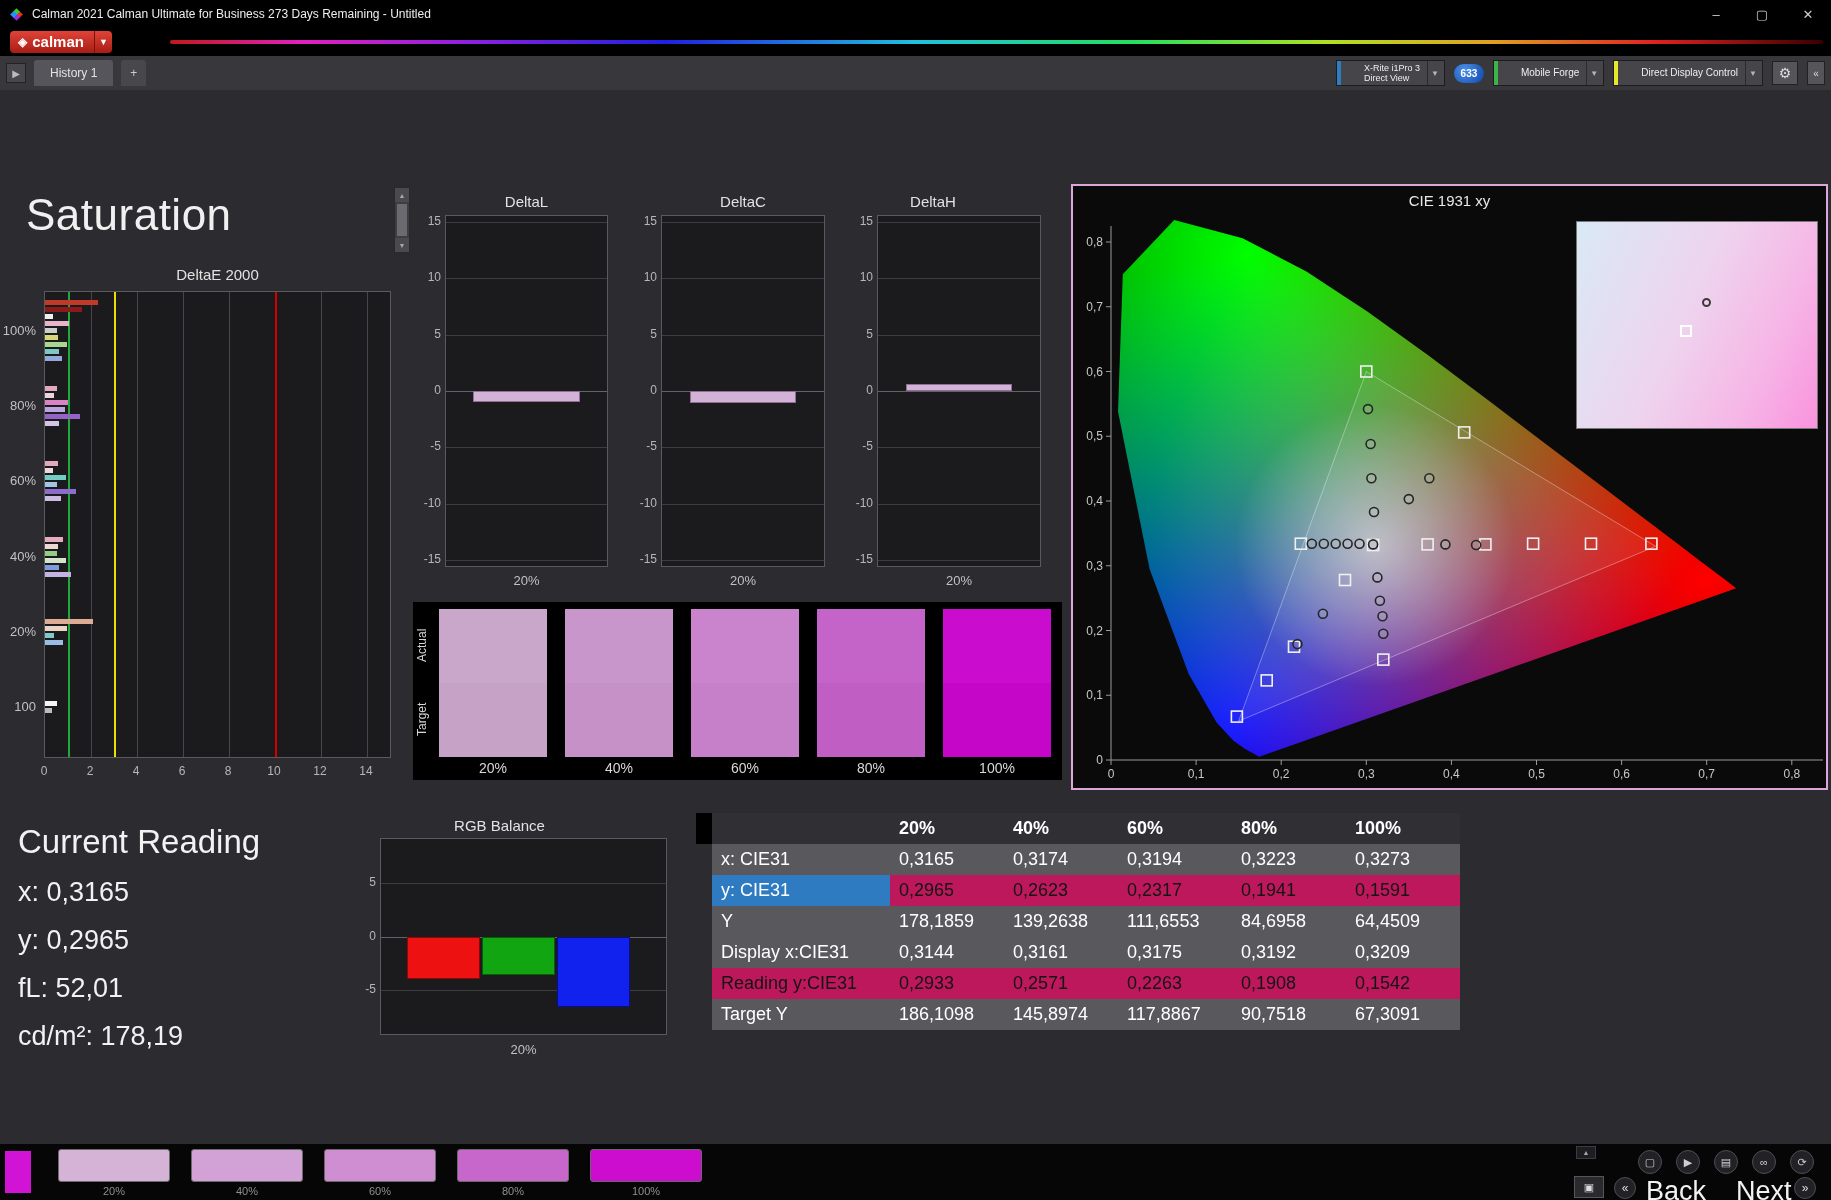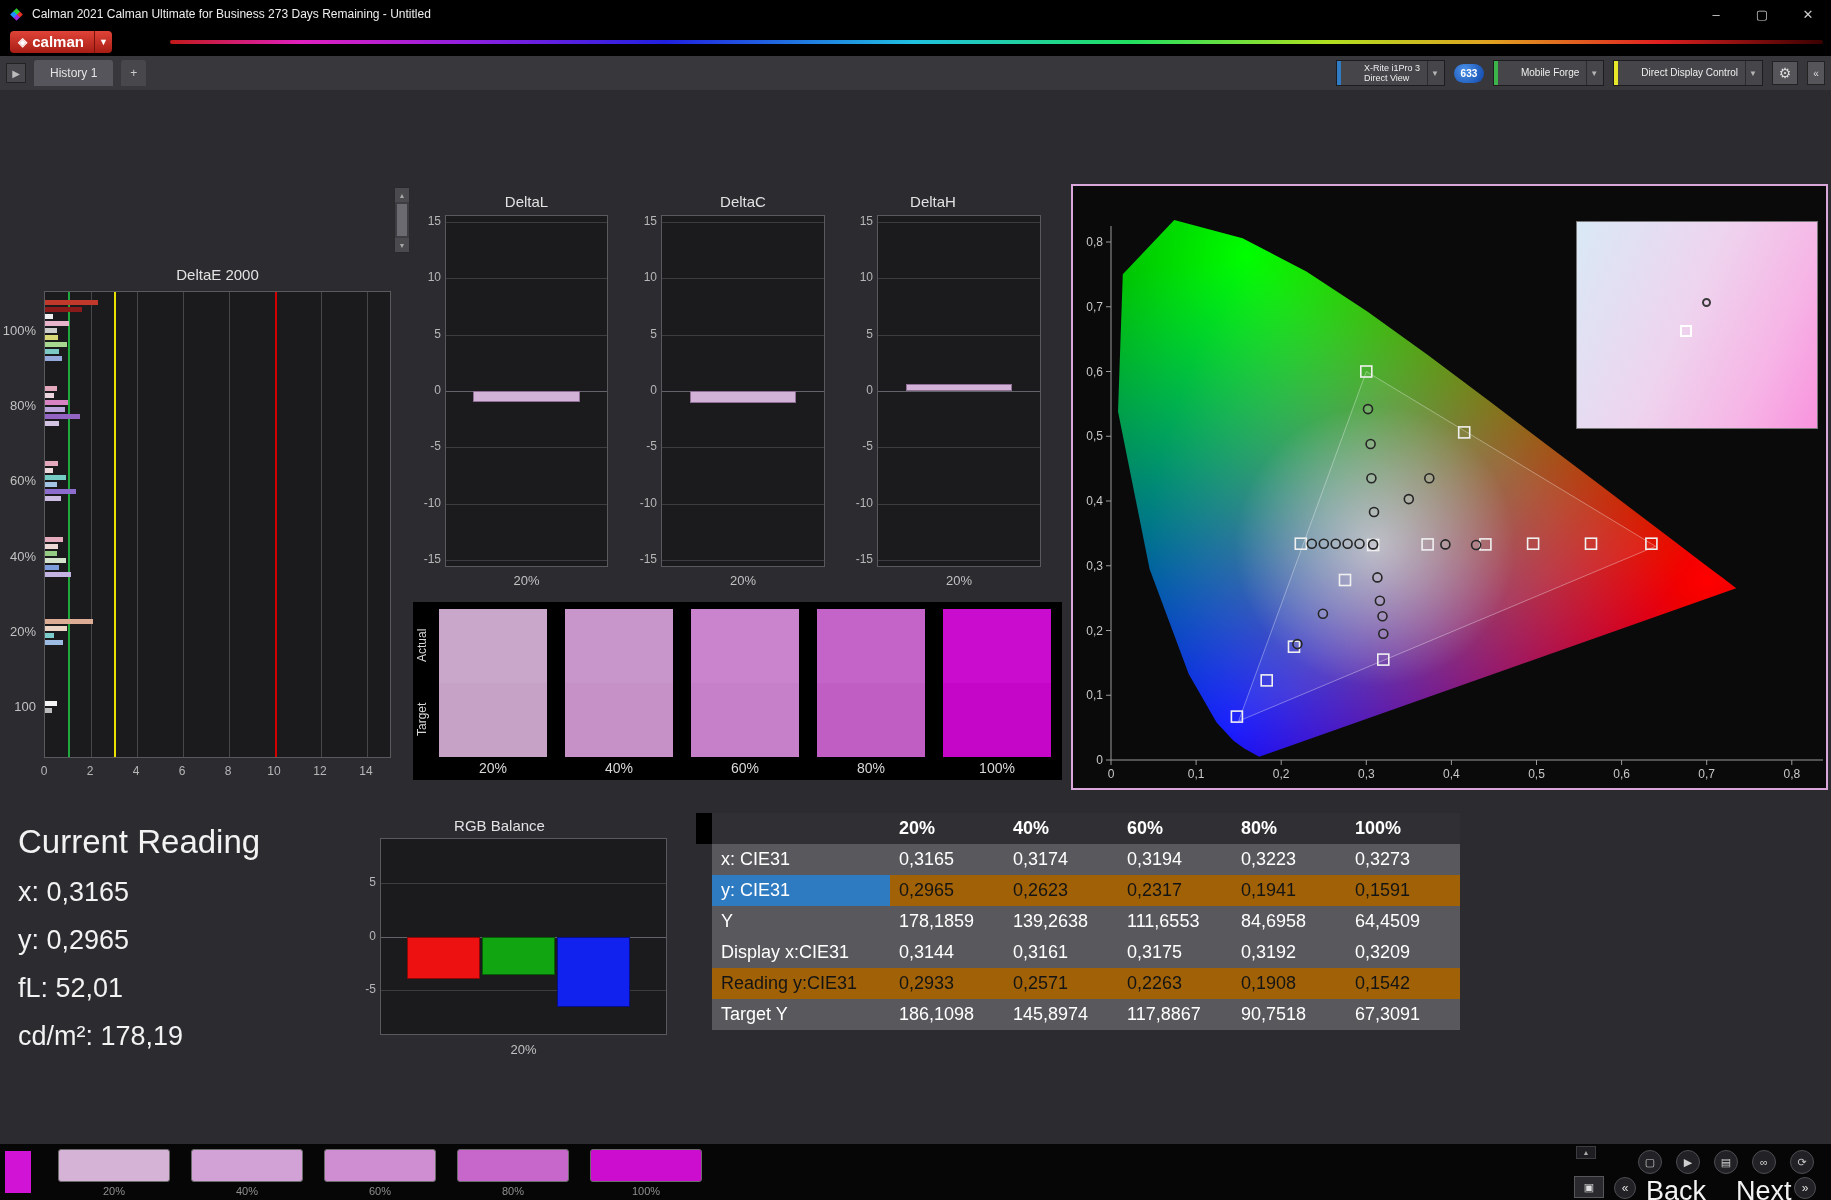--- a/index.html
+++ b/index.html
@@ -81,21 +81,21 @@
   .current-reading{position:absolute;left:18px;top:733px;color:#f2f2f2}
   .cr-title{font-size:33px;font-weight:300;margin-bottom:16px}
   .cr-line{font-size:27px;font-weight:300;margin-bottom:17px}
 
   
   .rtable{position:absolute;left:696px;top:723px;display:grid;grid-template-columns:16px 178px repeat(5,114px);grid-auto-rows:31px;font-size:18px}
   .tcell{display:flex;align-items:center;padding-left:9px;white-space:nowrap}
   .tc-blk{background:#000}
   .tc-head{background:#303034;color:#fff;font-weight:bold}
   .row-dark{background:#59595d;color:#fff}
-  .row-light{background:#a16207;color:#141414}
+  .row-light{background:#be185d;color:#141414}
   .row-sel-label{background:#2e7bc2!important;color:#fff!important}
 
   
   .bottombar{position:absolute;top:1144px;left:0;right:0;height:56px;background:#060607}
   .sel-swatch{position:absolute;left:5px;top:7px;width:26px;height:42px}
   .thumb-btn{position:absolute;top:5px;width:112px;cursor:pointer}
   .thumb-swatch{width:112px;height:33px;border:1px solid #6a6a6a;border-radius:3px}
   .thumb-label{margin-top:3px;text-align:center;font-size:11px;color:#8f8f8f}
   .bb-cluster{position:absolute;left:1566px;top:0;width:262px;height:56px}
   .tiny-up{position:absolute;left:10px;top:2px;width:20px;height:13px;background:#1e1e22;border:1px solid #3c3c40;color:#aaa;font-size:7px;display:flex;align-items:center;justify-content:center;cursor:pointer}
@@ -157,20 +157,21 @@
         <span class="sel-text single">Direct Display Control</span>
         <span class="sel-caret">▼</span>
       </div>
       <button class="gear-btn">⚙</button>
       <button class="collapse-btn">«</button>
     </div>
   </div>
 
   <div class="main">
 
+    <div class="page-title">Saturation</div>
 
     <div class="vscroll">
       <div class="arr">▲</div>
       <div class="thumb"></div>
       <div class="arr">▼</div>
     </div>
 
     <div class="chart-title" style="left:44px;top:176px;width:347px">DeltaE 2000</div>
     <div class="ylabels" id="deltae-ylabels" style="left:4px;top:201px;height:467px">
         <div class="deltae-ylabel" style="top: 31.525px;">100%</div>
@@ -429,20 +430,21 @@
             <circle cx="274.6" cy="357.7" r="4.5" fill="rgba(220,220,220,0.15)" stroke="#262626" stroke-width="1.6"></circle>
             <circle cx="286.5" cy="357.7" r="4.5" fill="rgba(220,220,220,0.15)" stroke="#262626" stroke-width="1.6"></circle>
             <circle cx="300.1" cy="358.4" r="4.5" fill="rgba(220,220,220,0.15)" stroke="#262626" stroke-width="1.6"></circle>
             <circle cx="304.4" cy="391.4" r="4.5" fill="rgba(220,220,220,0.15)" stroke="#262626" stroke-width="1.6"></circle>
             <circle cx="306.9" cy="414.7" r="4.5" fill="rgba(220,220,220,0.15)" stroke="#262626" stroke-width="1.6"></circle>
             <circle cx="309.5" cy="430.3" r="4.5" fill="rgba(220,220,220,0.15)" stroke="#262626" stroke-width="1.6"></circle>
             <circle cx="310.3" cy="447.7" r="4.5" fill="rgba(220,220,220,0.15)" stroke="#262626" stroke-width="1.6"></circle>
             <circle cx="249.9" cy="427.7" r="4.5" fill="rgba(220,220,220,0.15)" stroke="#262626" stroke-width="1.6"></circle>
             <circle cx="224.4" cy="458.1" r="4.5" fill="rgba(220,220,220,0.15)" stroke="#262626" stroke-width="1.6"></circle>
           </svg></div>
+      <div class="cie-title">CIE 1931 xy</div>
       <div class="cie-inset" id="cie-inset">
           <div class="inset-circle" style="left: 52%; top: 37%;"></div>
           <div class="inset-square" style="left: 43%; top: 50%;"></div>
         </div>
     </div>
 
     <div class="current-reading">
       <div class="cr-title">Current Reading</div>
       <div class="cr-line">x: 0,3165</div>
       <div class="cr-line">y: 0,2965</div>

